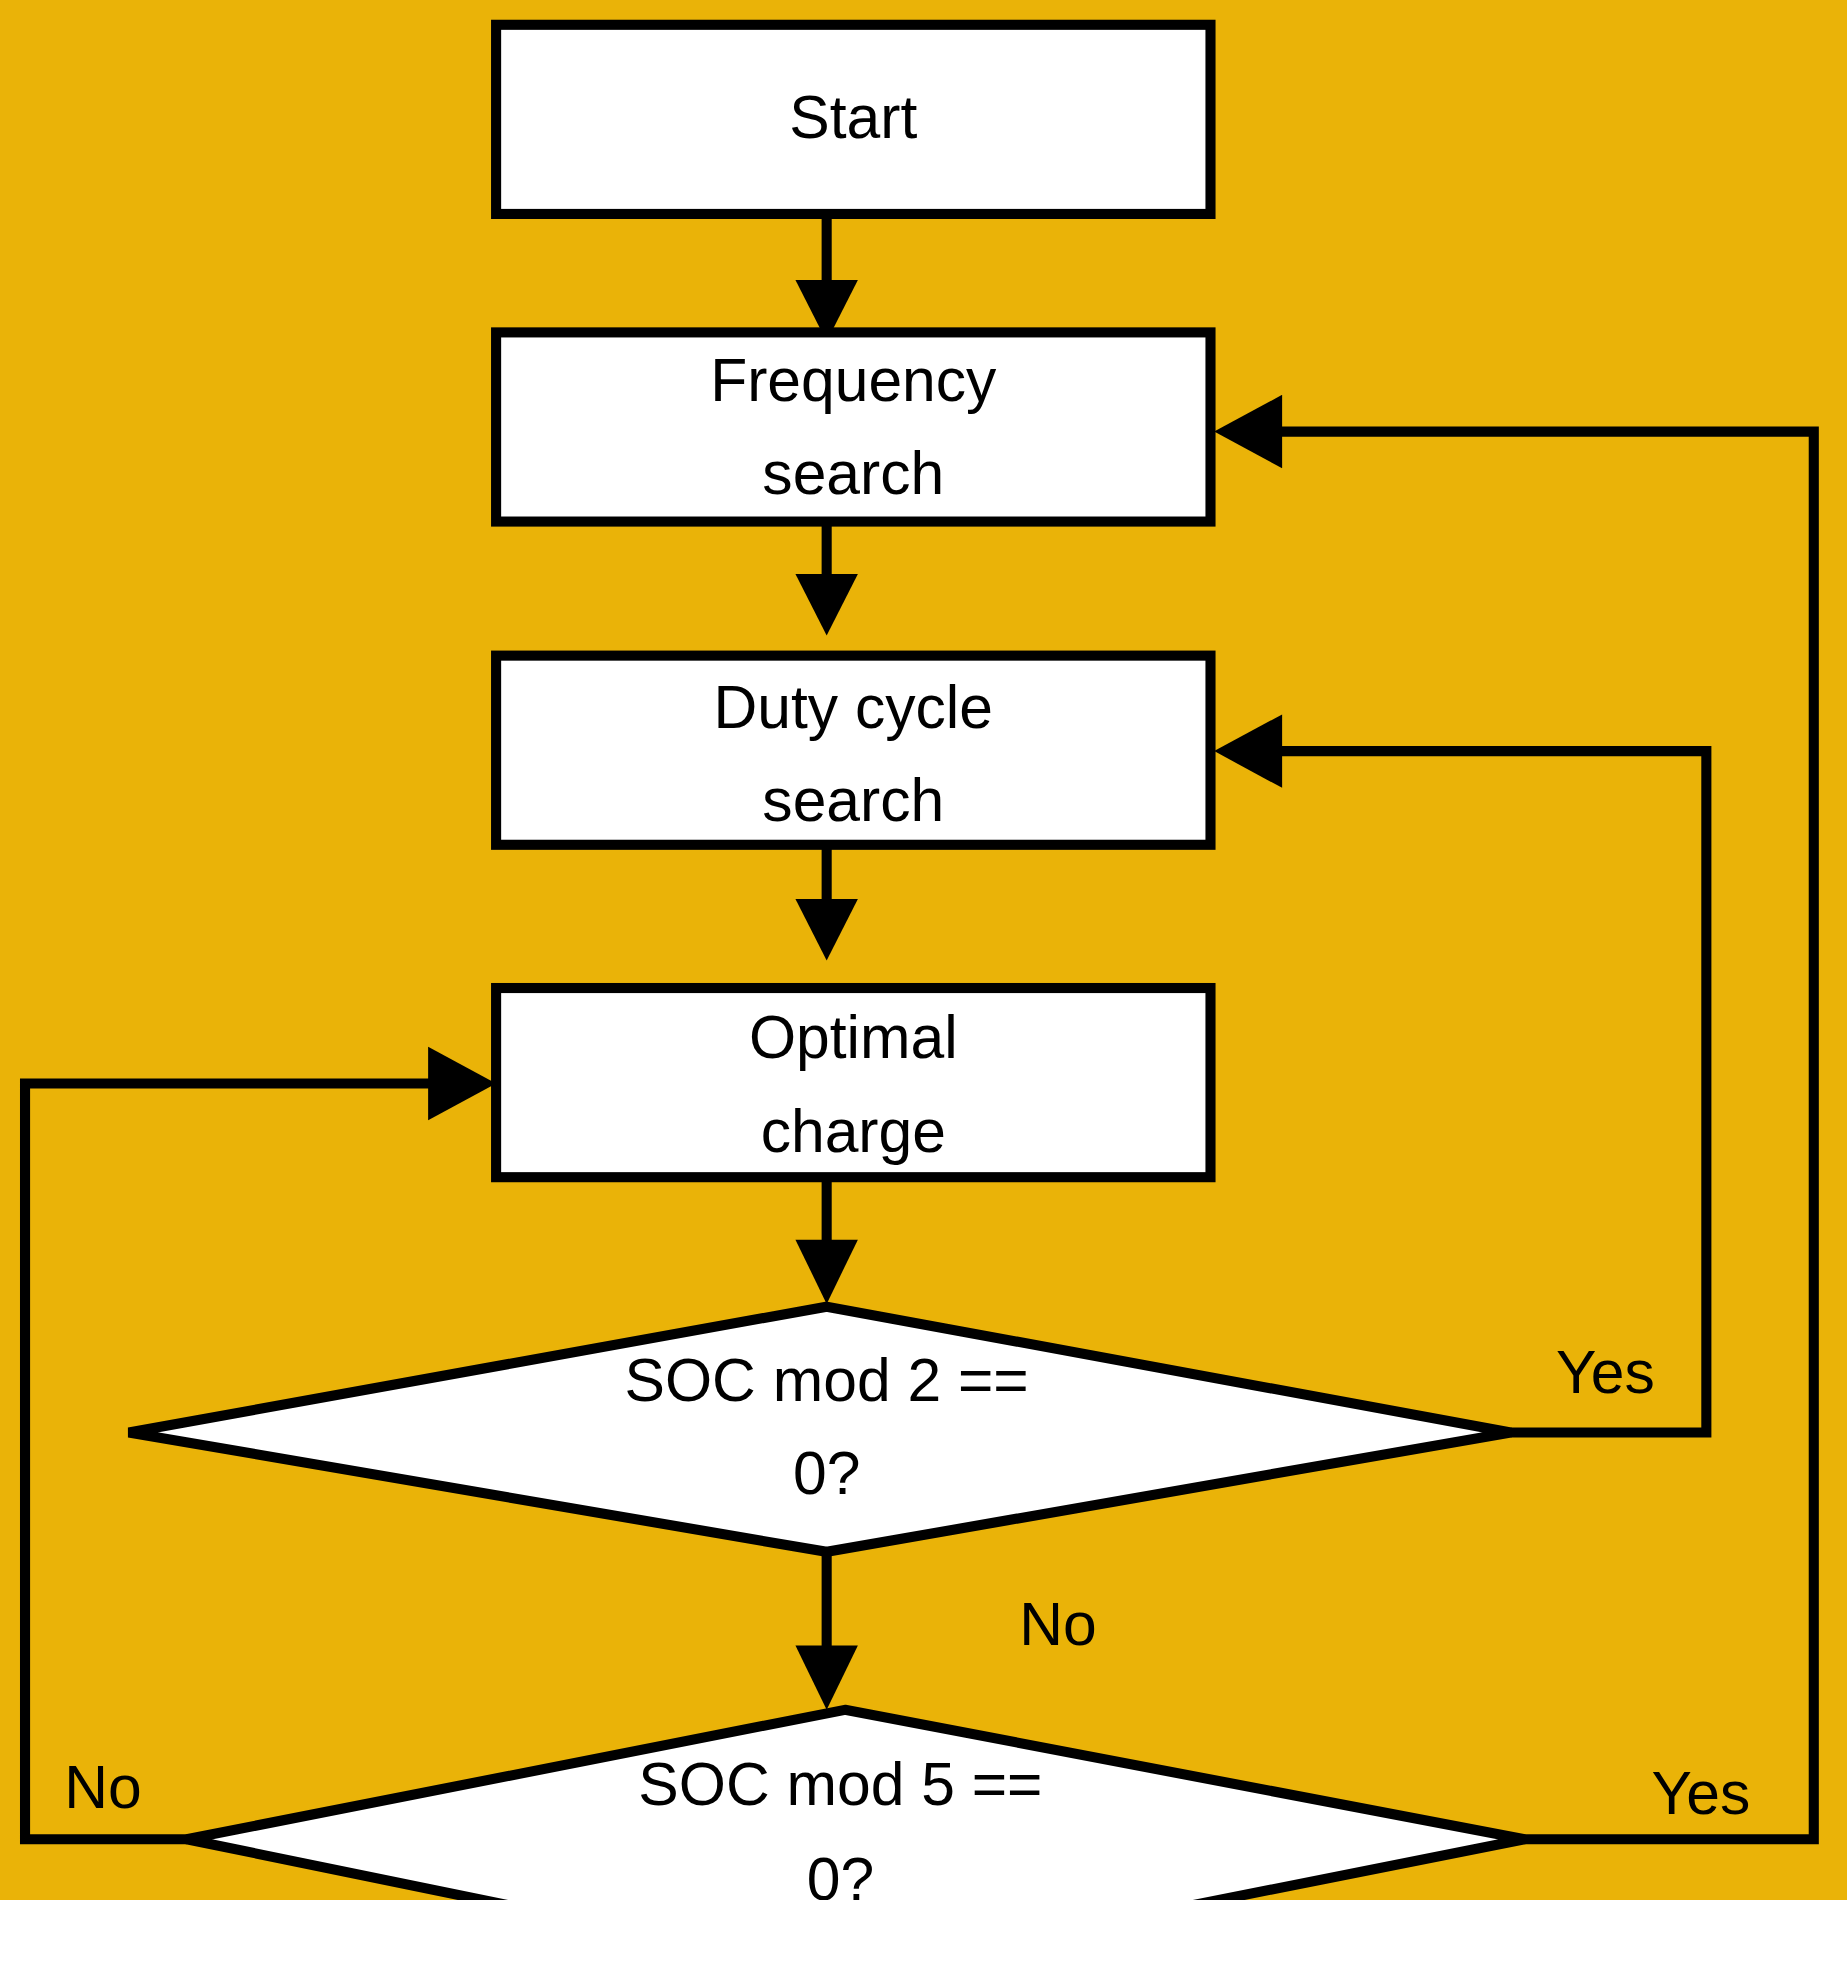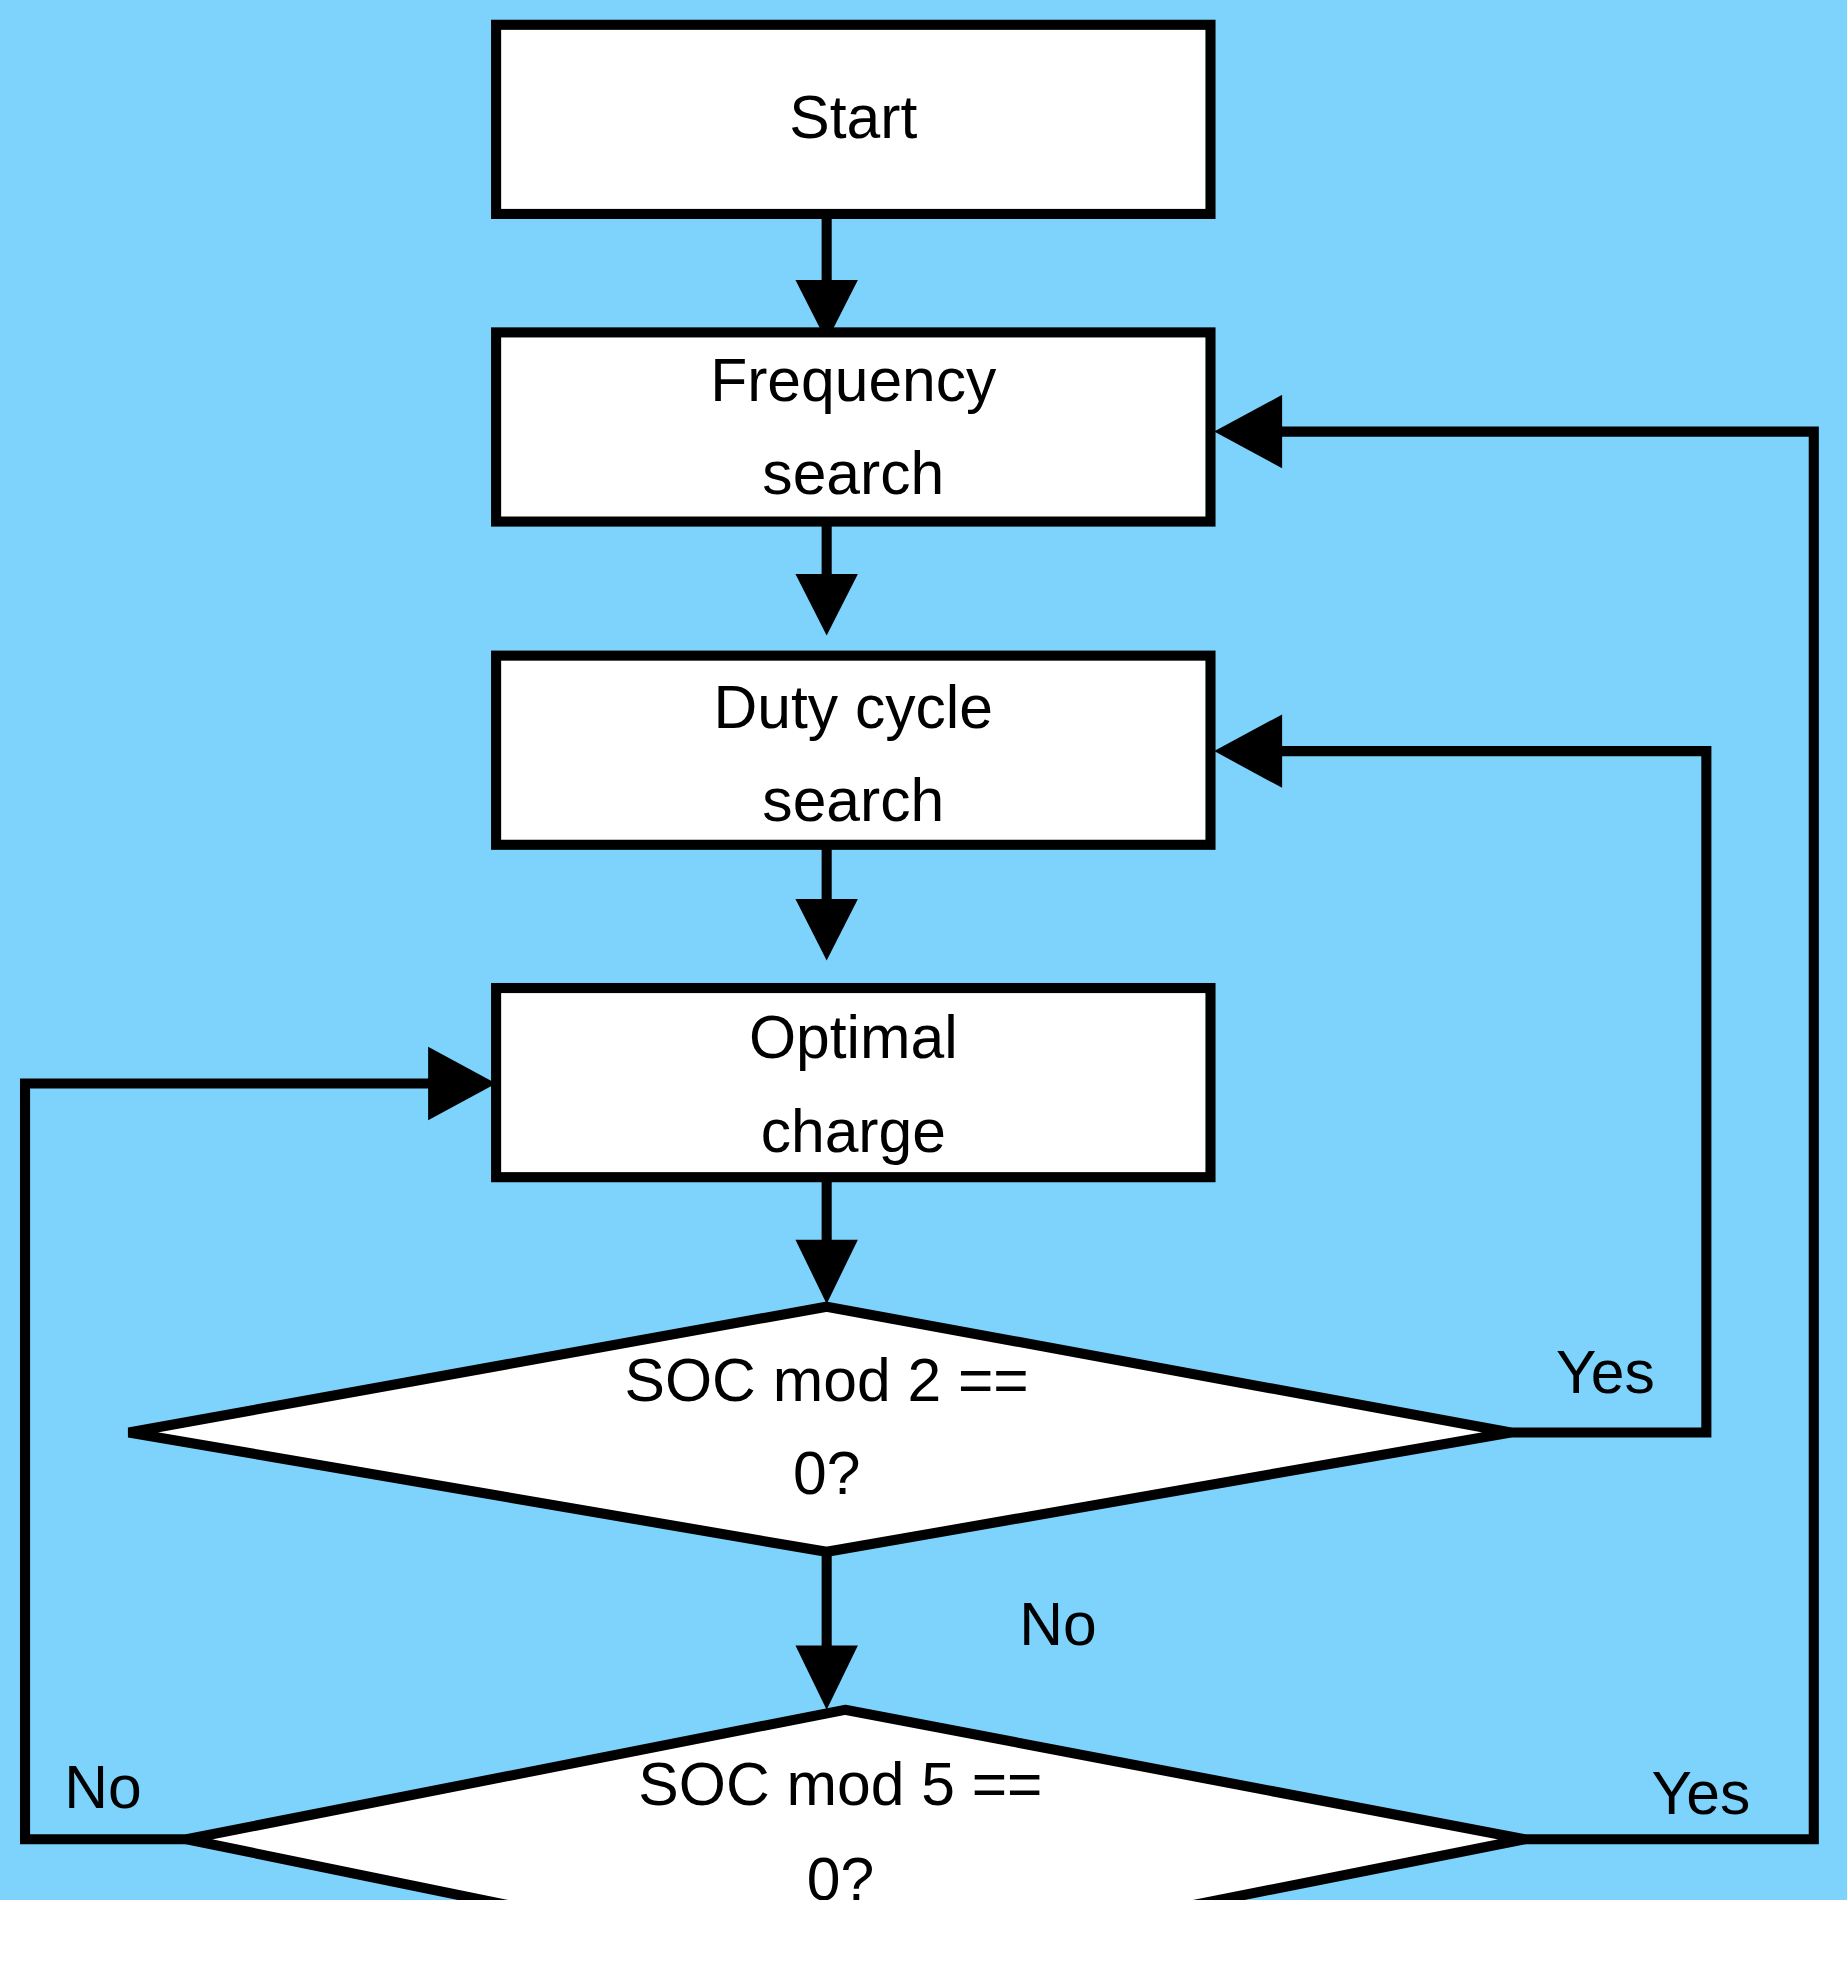--- a/index.html
+++ b/index.html
@@ -4,21 +4,21 @@
 <style>
   html, body {
     margin: 0;
     padding: 0;
     background: #ffffff;
   }
   #flowchart-root {
     position: relative;
     width: 1848px;
     height: 1900px;
-    background: #7dd3fc;
+    background: #eab308;
     font-family: "Liberation Sans", sans-serif;
     text-decoration: underline;
   }
   svg#flow-svg {
     position: absolute;
     top: 0;
     left: 0;
     width: 1848px;
     height: 1988px;
     display: block;

